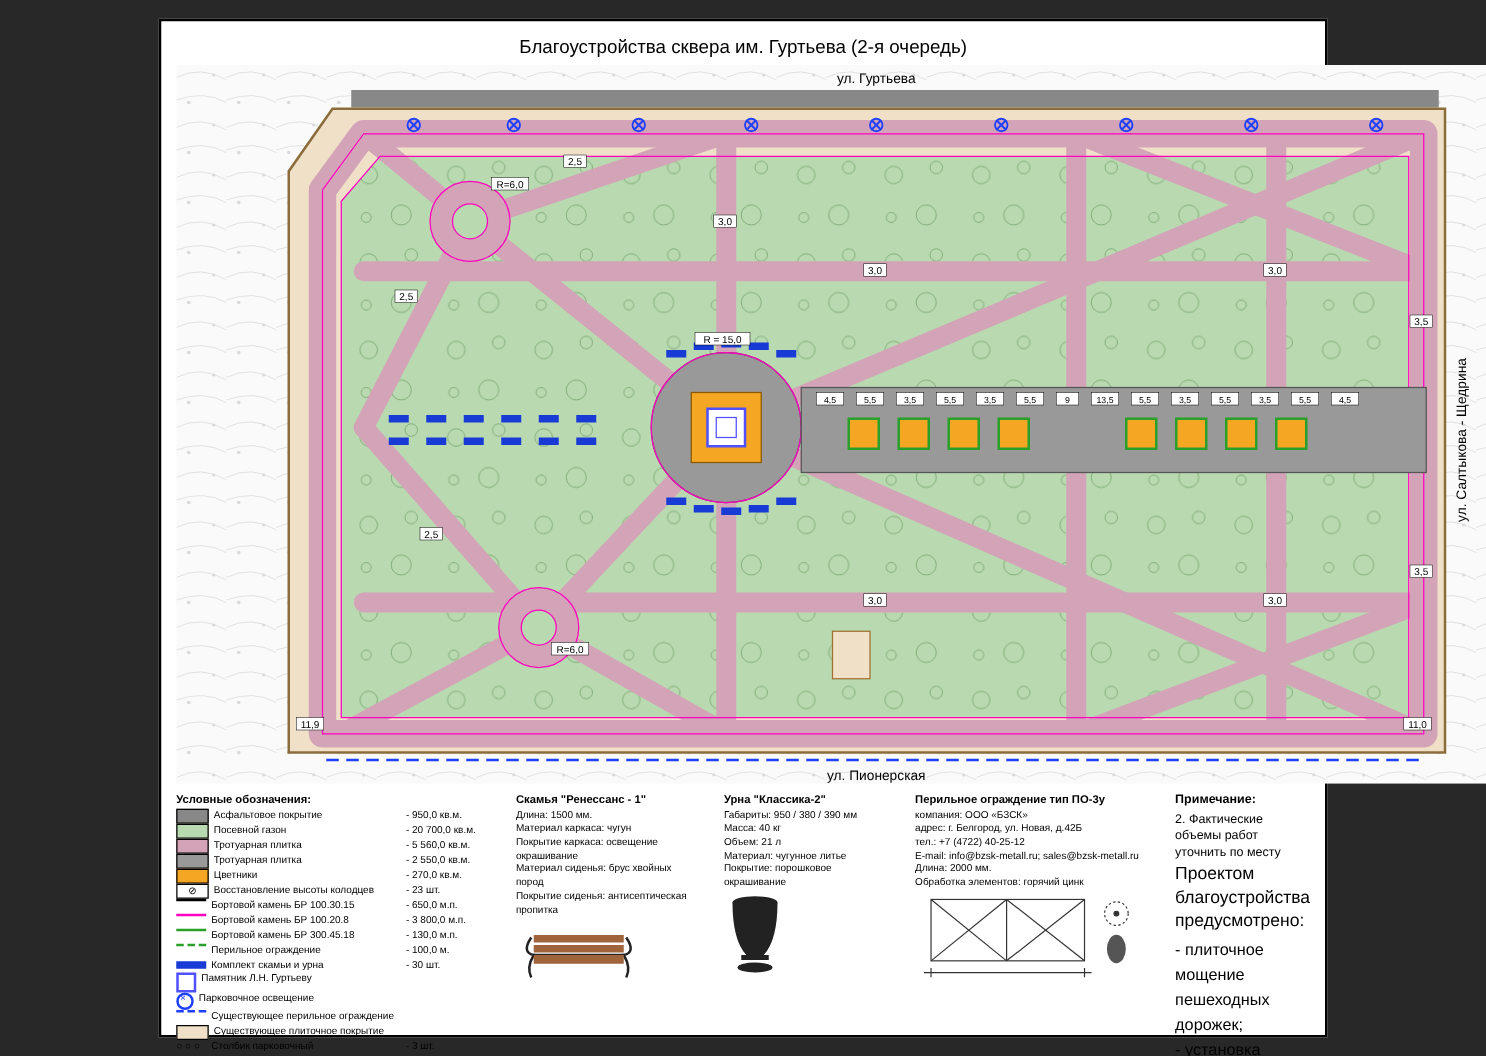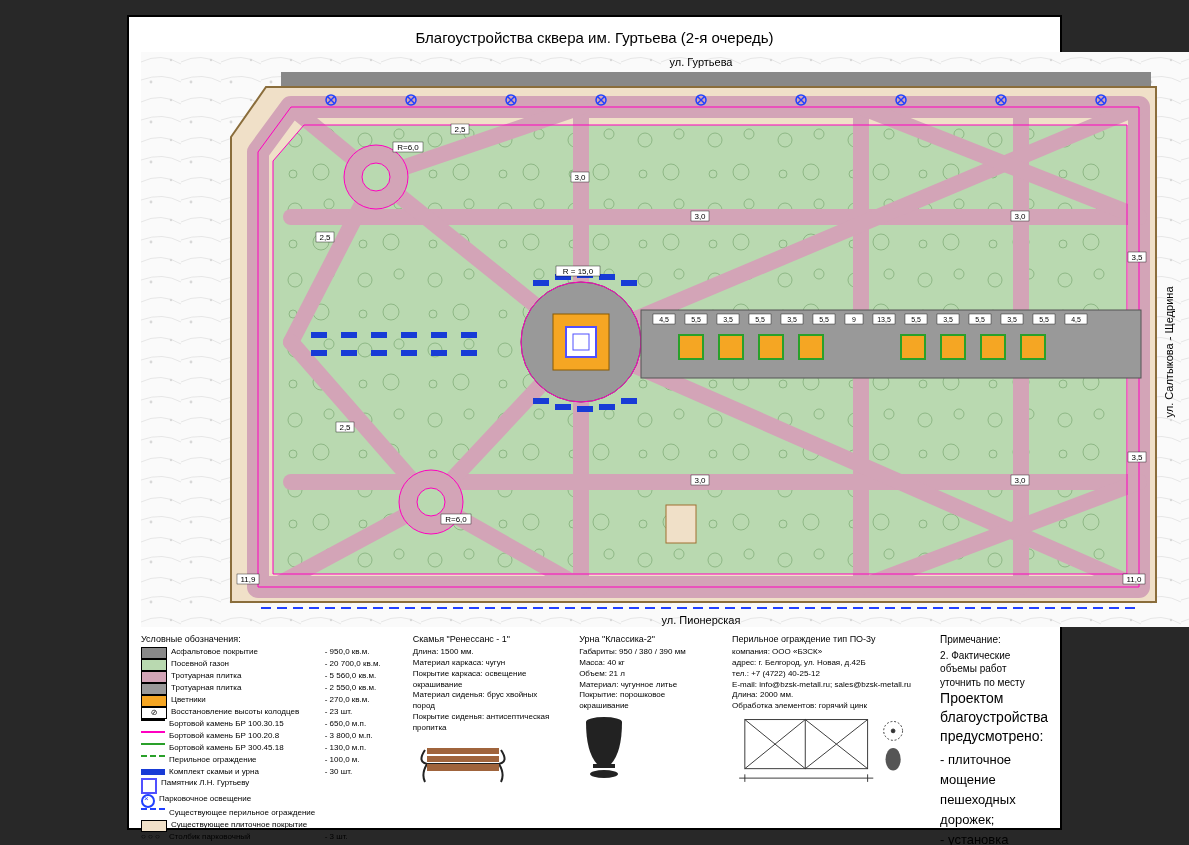--- a/index.html
+++ b/index.html
@@ -6,21 +6,21 @@
 .page{background:#fff;margin:15px auto;width:935px;height:815px;border:2px solid #000;box-sizing:border-box;padding:12px;position:relative}
 .title{text-align:center;font-size:15px;font-weight:400;margin:0 0 6px}
 .mapwrap{position:relative;width:100%;height:575px}
 svg{display:block}
 .legend-area{display:flex;gap:18px;margin-top:6px;font-size:8px;line-height:1.35}
 .lcol{display:flex;flex-direction:column}
 .lrow{display:flex;align-items:flex-start;gap:4px;white-space:nowrap}
 .sw{width:24px;height:10px;border:1px solid #000;flex:0 0 auto}
 .lrow .lab{flex:1}
 .val{min-width:70px}
-.htitle{font-size:9px;font-weight:400;margin-bottom:2px}
+.htitle{font-size:9px;font-weight:700;margin-bottom:2px}
 .notes{font-size:10px;}
 .project{font-size:14px;font-weight:400;margin-bottom:4px}
 .plist{font-size:13px;line-height:1.55}
 .bench{width:100px;height:60px}
 .urn{width:50px;height:70px}
 .compass{position:absolute;left:20px;top:50px;width:48px;height:72px}
 </style>
 </head>
 <body>
 

